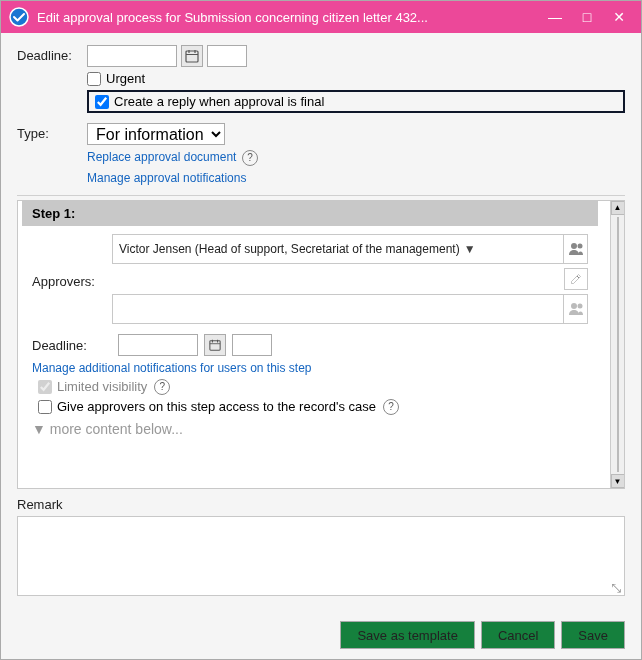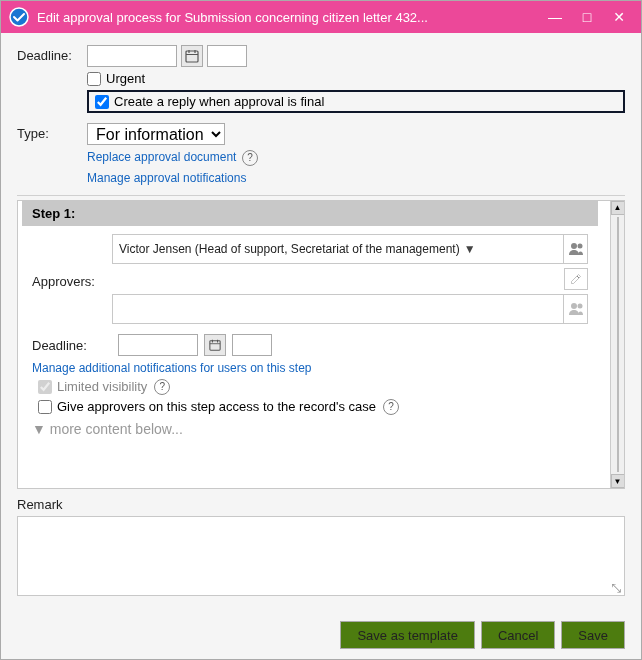--- a/index.html
+++ b/index.html
@@ -301,21 +301,21 @@
       display: flex;
       justify-content: flex-end;
       gap: 6px;
       padding: 6px 16px 10px 16px;
       flex-shrink: 0;
     }
     .btn {
       padding: 4px 16px;
       height: 28px;
       border: 1px solid #aaa;
-      background: #4d7c0f;
+      background: #15803d;
       cursor: pointer;
       font-size: 13px;
       color: #222;
     }
     .btn-save-template { min-width: 110px; }
     .btn-save { min-width: 60px; }
     .btn-cancel { min-width: 70px; }
     .separator {
       height: 1px;
       background: #d0d0d0;

